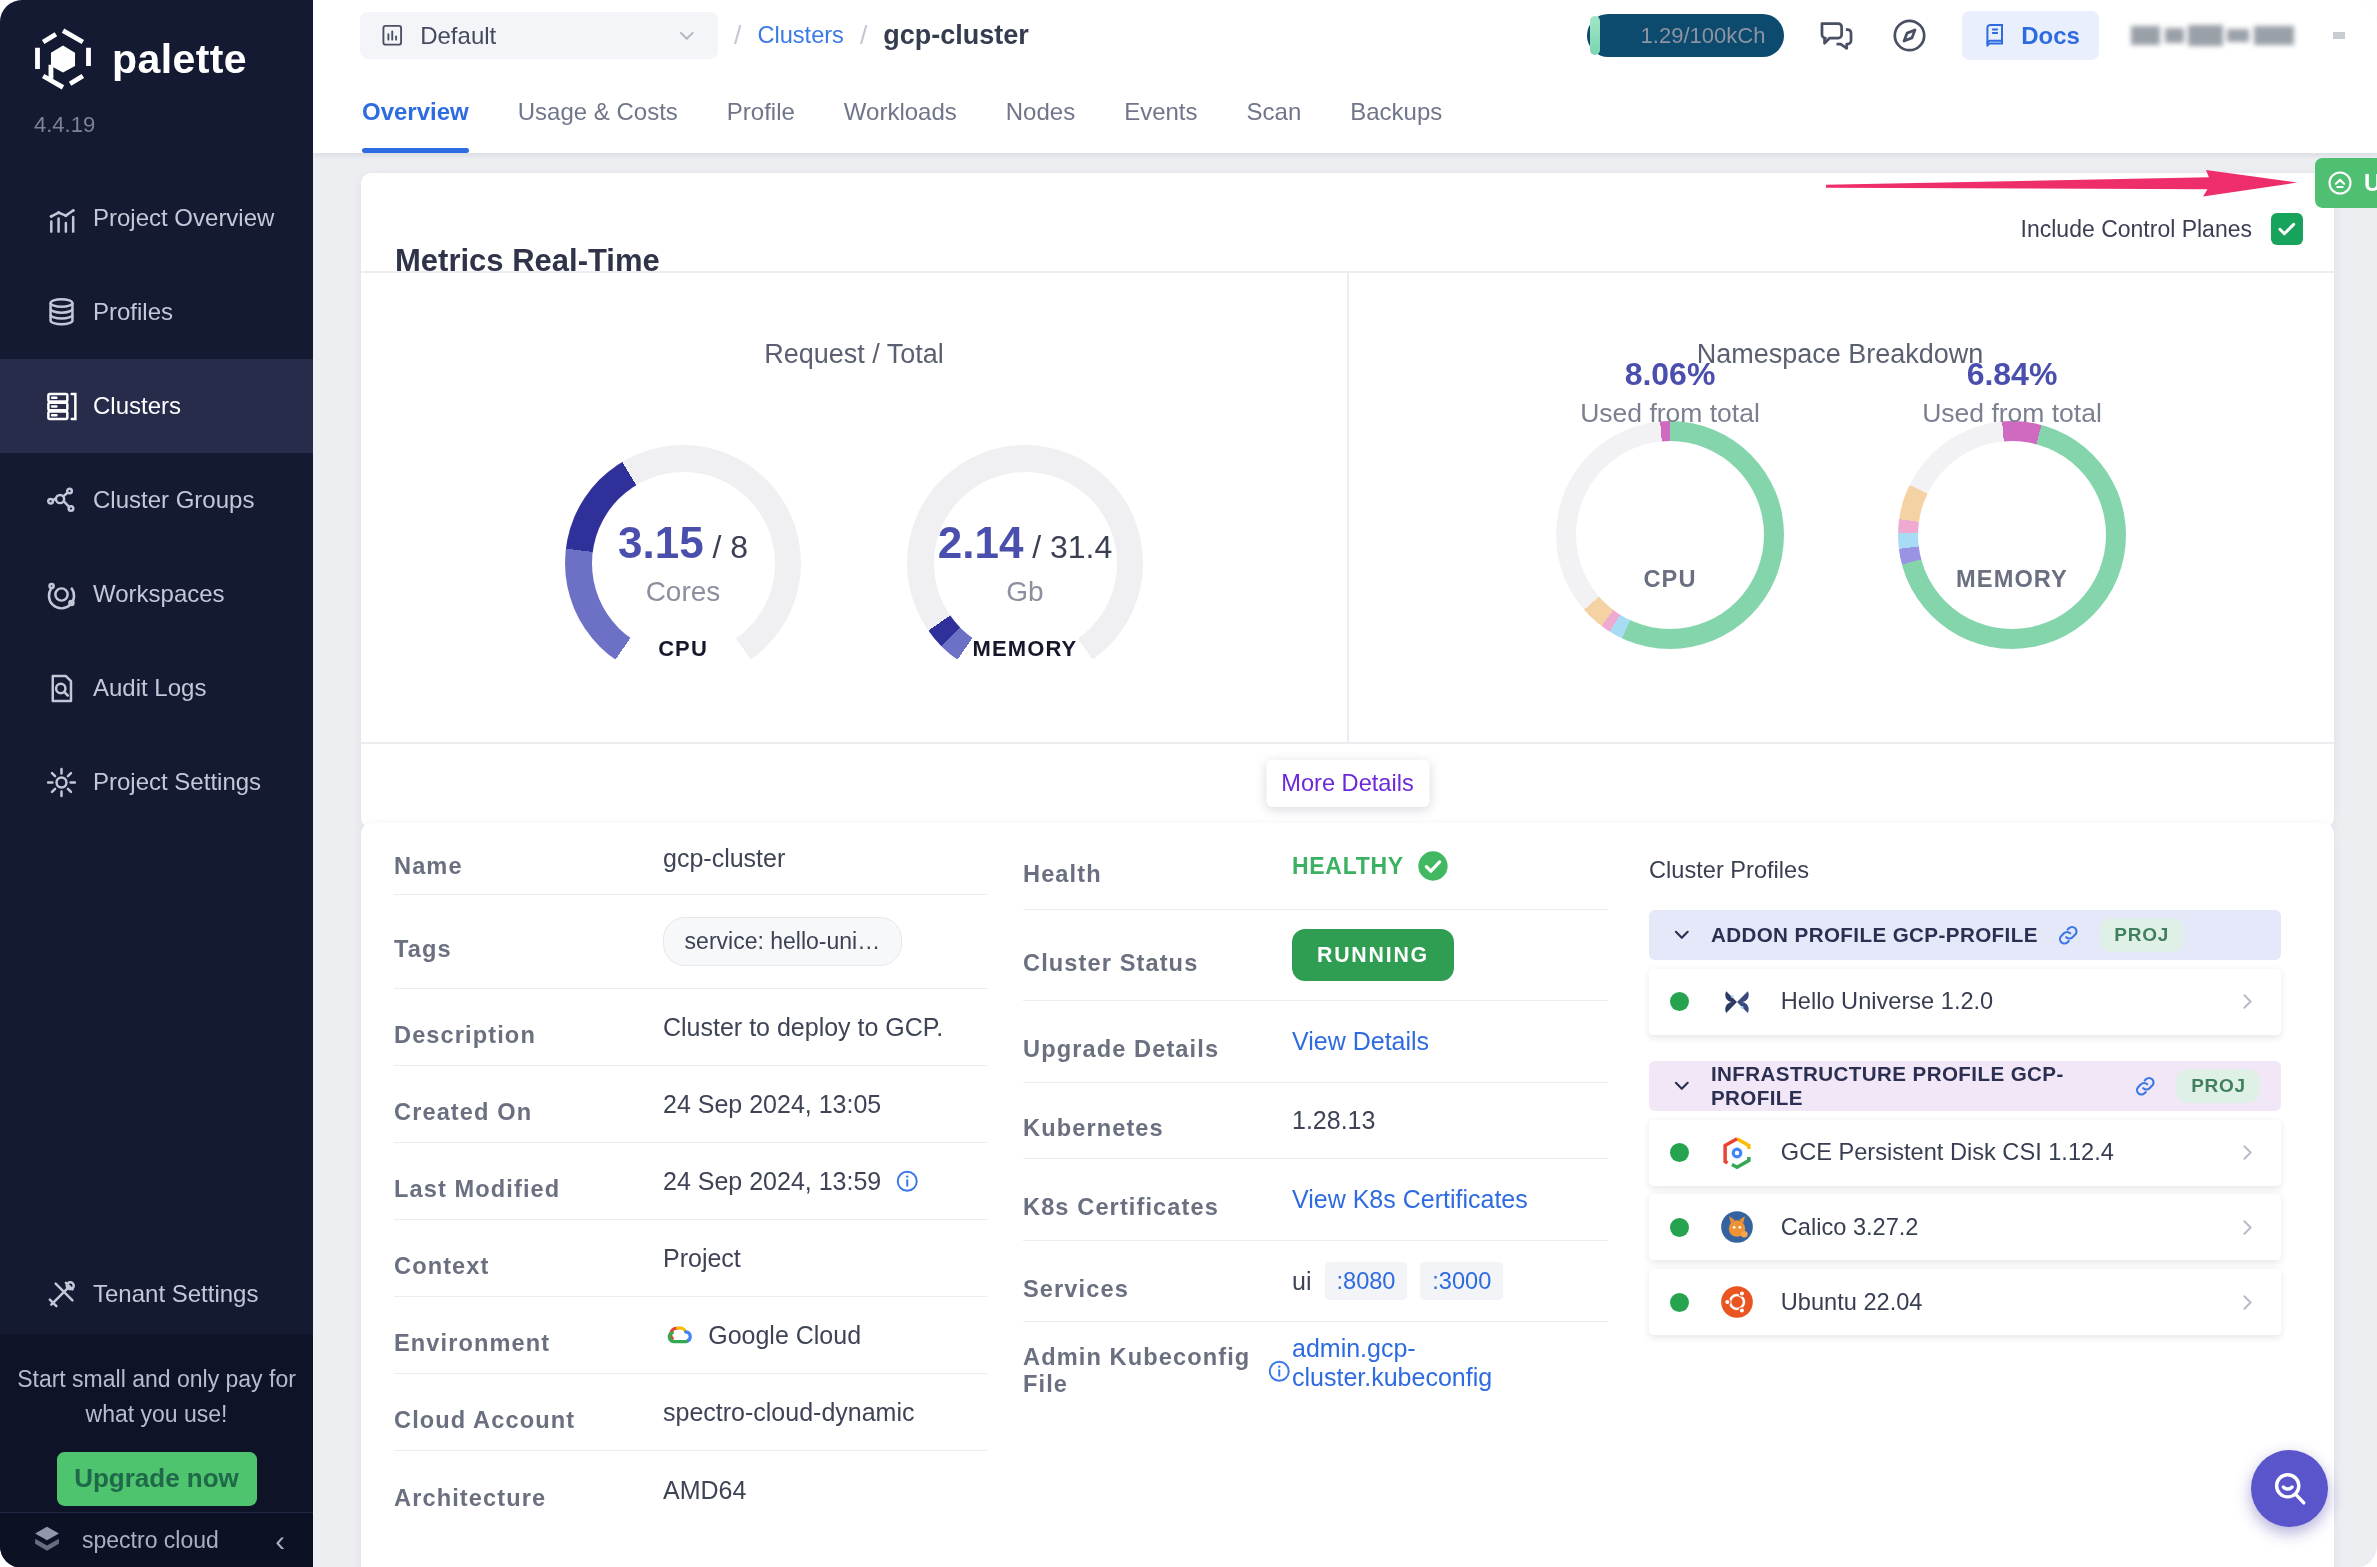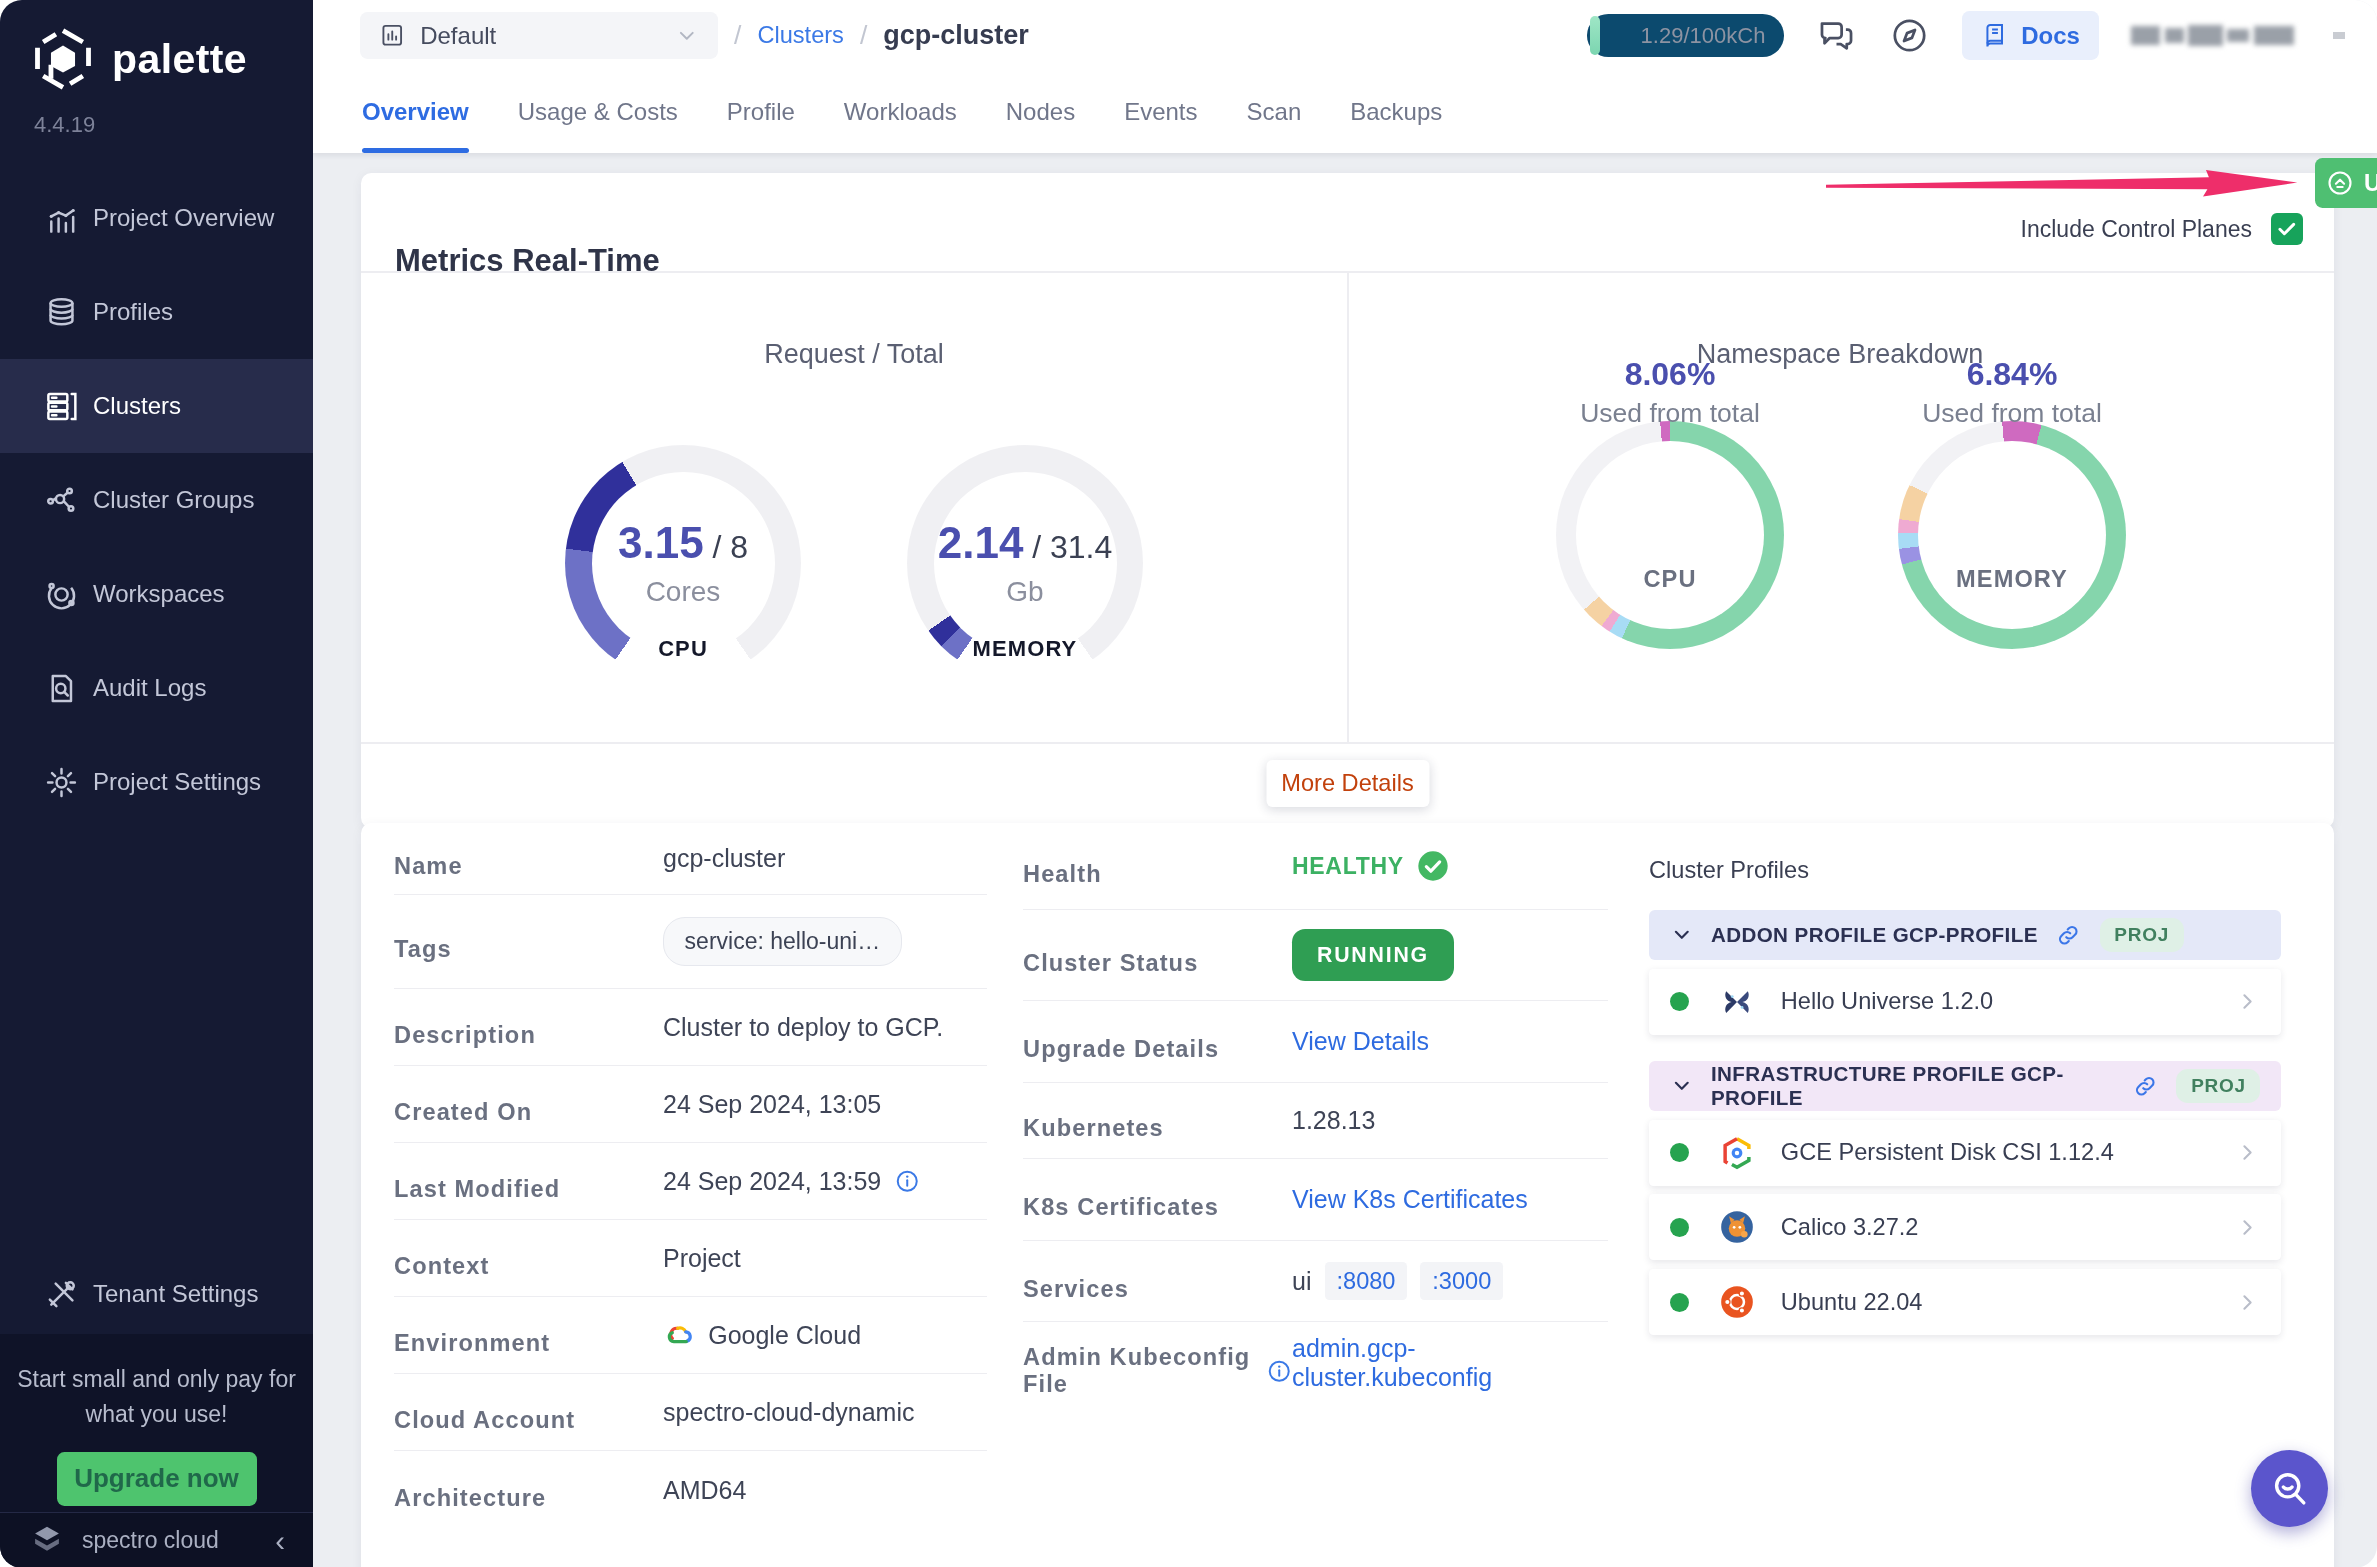--- a/index.html
+++ b/index.html
@@ -85,21 +85,21 @@
   .g-val{font-size:44px;font-weight:700;color:#4a4fae;}
   .g-sep{font-size:32px;color:#3a4052;}
   .g-total{font-size:32px;color:#3a4052;}
   .g-unit{font-size:28px;color:#8b8f9e;margin-top:7.4px;}
   .g-label{position:absolute;left:50%;transform:translateX(-50%);bottom:19px;font-size:22px;font-weight:700;color:#14182a;
            letter-spacing:1.1px;z-index:2;}
   .d-pct{font-size:32px;font-weight:700;color:#4a4fae;}
   .d-cap{font-size:26.5px;color:#7a8090;margin-top:5.9px;}
   .d-label{font-size:22px;font-weight:700;color:#14182a;letter-spacing:1.1px;margin-top:16px;}
   .more-btn{position:absolute;left:50%;transform:translateX(-50%);top:587px;width:163px;height:47px;background:#fff;border:none;
-            border-radius:5.9px;box-shadow:0 2.9px 10.3px rgba(25,30,60,.16);font-size:23.6px;color:#c2410c;font-family:inherit;cursor:pointer;}
+            border-radius:5.9px;box-shadow:0 2.9px 10.3px rgba(25,30,60,.16);font-size:23.6px;color:#6d28d9;font-family:inherit;cursor:pointer;}
   
   .details{left:361px;top:823px;width:1973px;height:791px;border-radius:10.3px 10.3px 0 0;}
   .dcol{position:absolute;top:0;}
   .dcol-left{left:33px;width:593px;}
   .dcol-mid{left:662px;width:585px;}
   .d-row{display:flex;align-items:center;border-bottom:1.5px solid #ededf1;}
   .d-row:last-child{border-bottom:none;}
   .d-label{flex:0 0 269px;font-size:23.6px;color:#6a7080;display:flex;align-items:center;gap:11.8px;}
   .d-value{font-size:25px;color:#3e4456;display:flex;align-items:center;gap:13.2px;}
   .tag-pill{border:1.5px solid #e6e8ee;background:#f7f8fa;border-radius:22px;padding:10.3px 20.6px;font-size:23px;color:#3c4254;}

